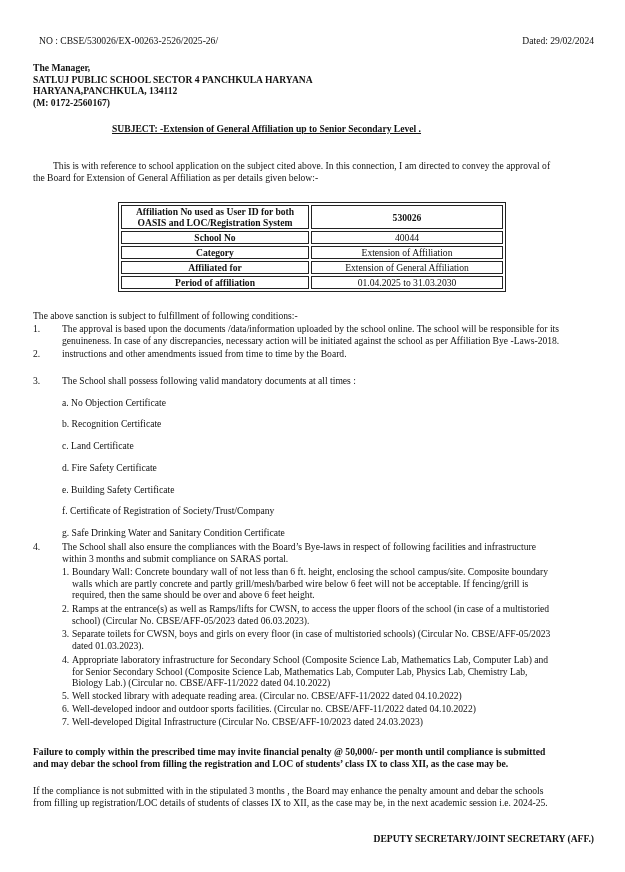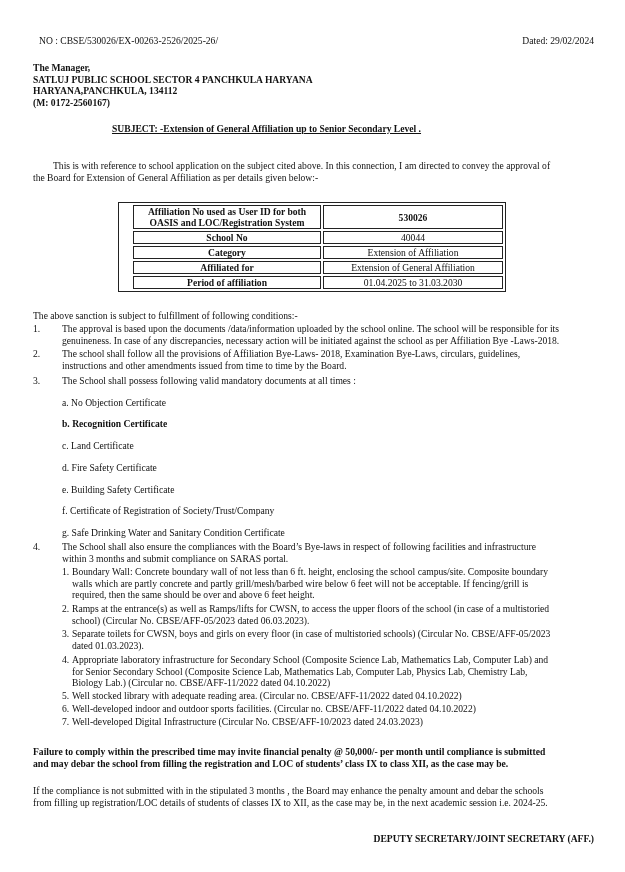--- a/index.html
+++ b/index.html
@@ -30,21 +30,20 @@
     .intro .indent { padding-left: 20px; }
 
     table.aff {
       position: absolute;
       left: 118px;
       top: 202px;
       width: 388px;
       border: 1px solid #222;
       border-collapse: separate;
       border-spacing: 2px;
-      padding-left: 12px;
     }
     table.aff td {
       border: 1px solid #222;
       text-align: center;
       padding: 0 4px;
       height: 11px;
       line-height: 11px;
     }
     table.aff td.k { font-weight: bold; width: 178px; }
     table.aff tr.first td { height: 22px; }
@@ -122,34 +121,33 @@
   <span class="num">1.</span>
   <div class="txt">
     <div>The approval is based upon the documents /data/information uploaded by the school online. The school will be responsible for its</div>
     <div>genuineness. In case of any discrepancies, necessary action will be initiated against the school as per Affiliation Bye -Laws-2018.</div>
   </div>
 </div>
 
 <div class="abs cond c2">
   <span class="num">2.</span>
   <div class="txt">
-    <div>The school shall follow all the provisions of Affiliation Bye-Laws- 2018, Examination Bye-Laws, circulars, guidelines,</div>
     <div>instructions and other amendments issued from time to time by the Board.</div>
   </div>
 </div>
 
 <div class="abs cond c3">
   <span class="num">3.</span>
   <div class="txt">
     <div>The School shall possess following valid mandatory documents at all times :</div>
   </div>
 </div>
 
 <div class="abs doc-item" style="top:397px;">a. No Objection Certificate</div>
-<div class="abs doc-item" style="top:418px;font-weight:bold;">b. Recognition Certificate</div>
+<div class="abs doc-item" style="top:418px;">b. Recognition Certificate</div>
 <div class="abs doc-item" style="top:440px;">c. Land Certificate</div>
 <div class="abs doc-item" style="top:462px;">d. Fire Safety Certificate</div>
 <div class="abs doc-item" style="top:484px;">e. Building Safety Certificate</div>
 <div class="abs doc-item" style="top:505px;">f. Certificate of Registration of Society/Trust/Company</div>
 <div class="abs doc-item" style="top:527px;">g. Safe Drinking Water and Sanitary Condition Certificate</div>
 
 <div class="abs cond c4">
   <span class="num">4.</span>
   <div class="txt">
     <div>The School shall also ensure the compliances with the Board’s Bye-laws in respect of following facilities and infrastructure</div>

